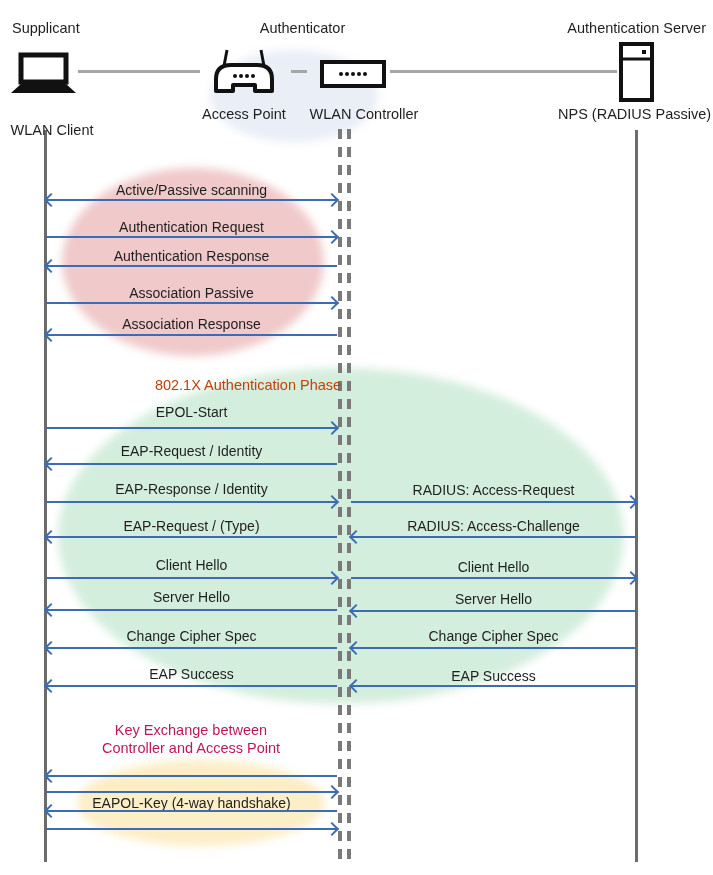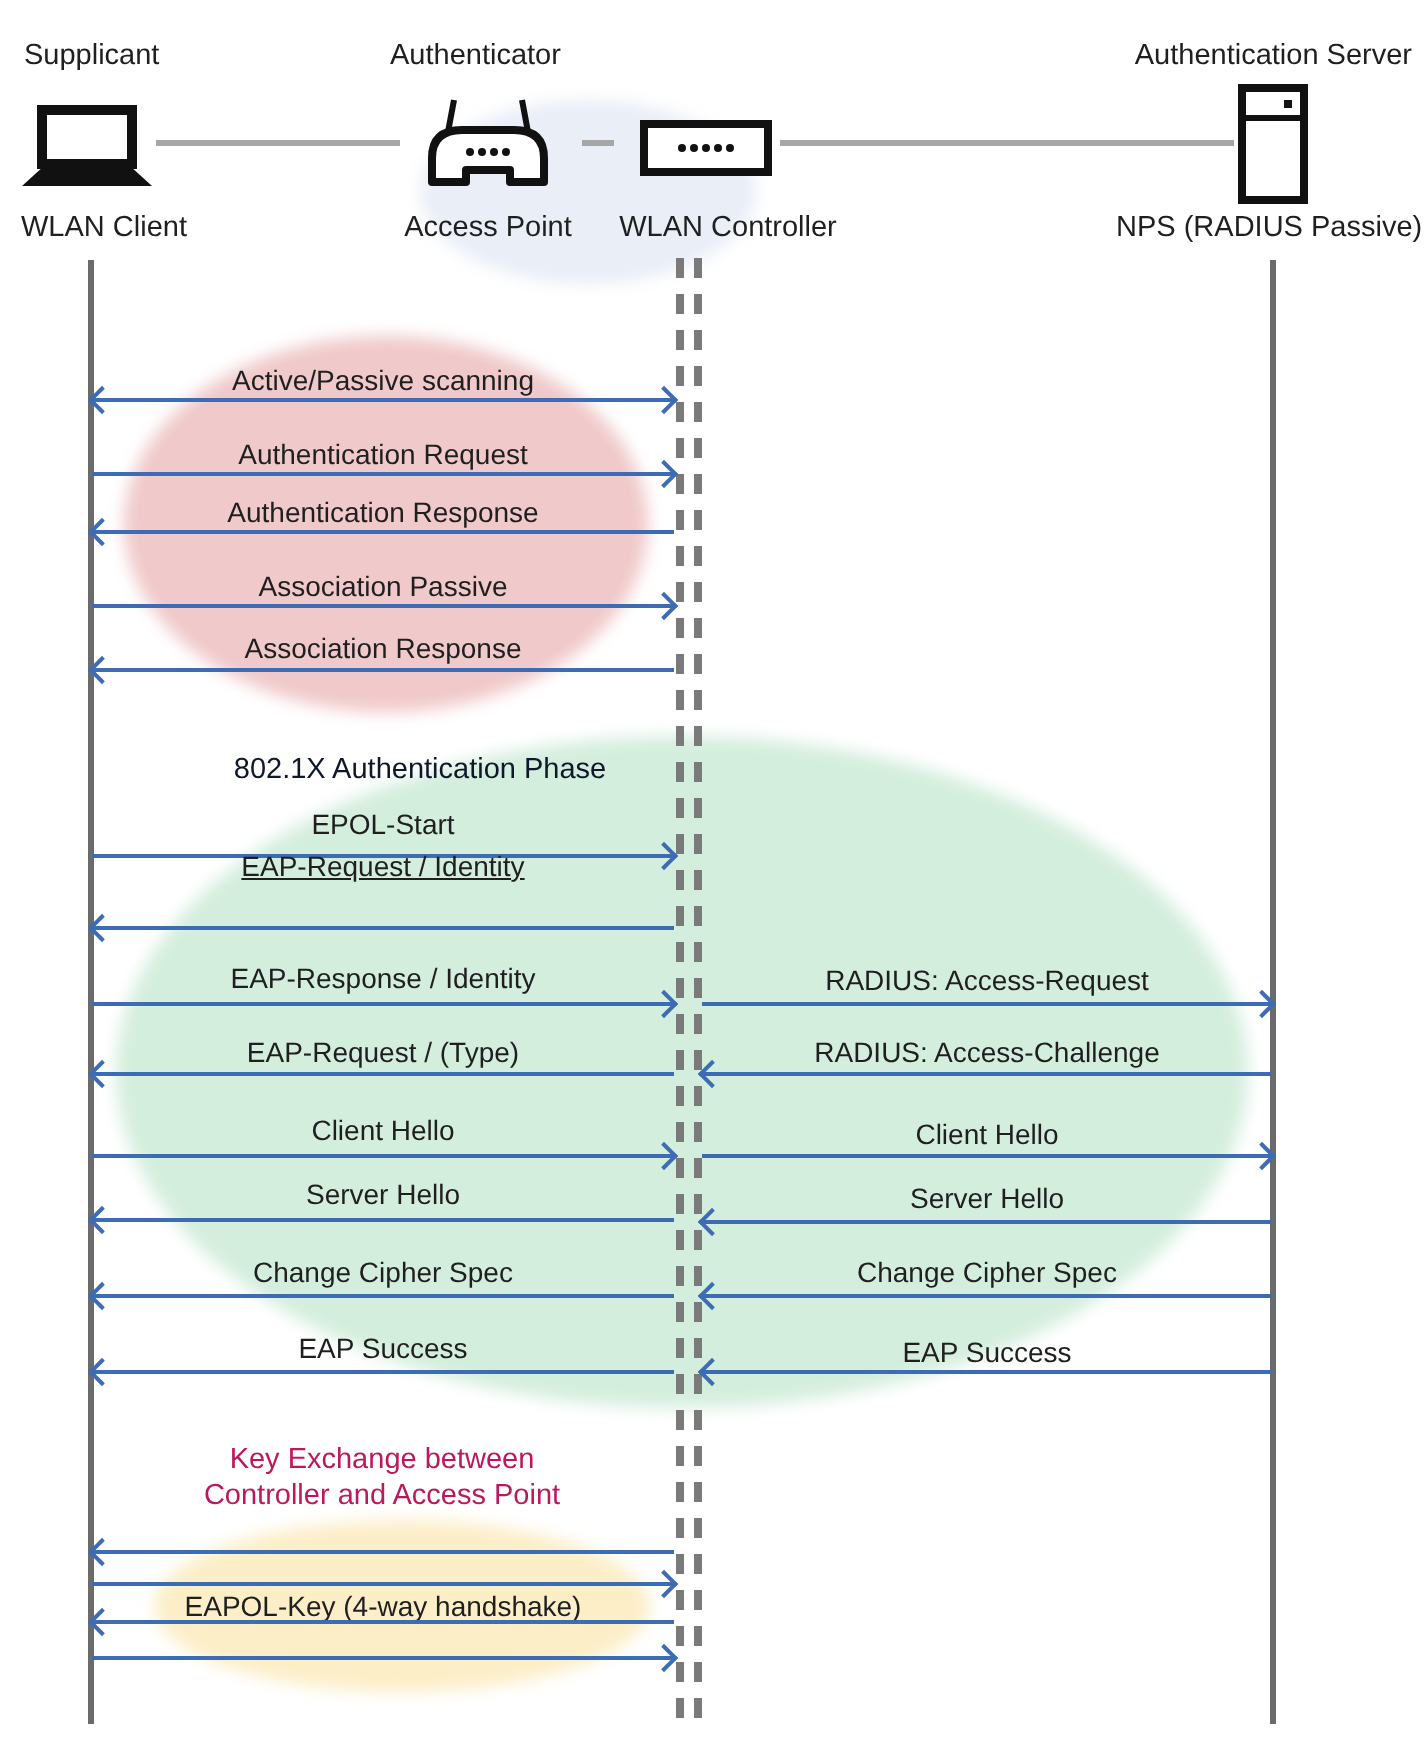--- a/index.html
+++ b/index.html
@@ -16,24 +16,24 @@
   .lifeline { position:absolute; top:130px; height:732px; width:3px; background:var(--lifeline,#6b6b6b); z-index:2; }
   .lifeline-left  { left:44px; }
   .lifeline-right { left:635px; }
   .dashline { position:absolute; top:129px; height:733px; width:4px; z-index:2;
               background:repeating-linear-gradient(to bottom, var(--dash,#7a7a7a) 0 10px, transparent 10px 18px); }
   .dashline-a { left:338px; } .dashline-b { left:347px; }
 
   
   .role-label { position:absolute; top:20px; font-size:14.5px; color:var(--text,#1f1f1f); z-index:3; white-space:nowrap; }
   .role-supplicant { left:12px; }
-  .role-authenticator { left:195px; width:215px; text-align:left; }
+  .role-authenticator { left:195px; width:215px; text-align:center; }
   .role-auth-server { left:560px; width:146px; text-align:right; }
   .node-label { position:absolute; top:106px; font-size:14.5px; color:var(--text,#1f1f1f); z-index:3; white-space:nowrap; text-align:center; }
-  .node-wlan-client { left:6px; width:92px; }
+  .node-wlan-client { left:6px; width:92px;margin-top:16px; }
   .node-access-point { left:198px; width:92px; }
   .node-wlan-controller { left:308px; width:112px; }
   .node-radius { left:558px; width:150px; }
   .icon { position:absolute; z-index:3; }
   .icon-laptop { left:11px; top:52px; }
   .icon-ap { left:211px; top:48px; }
   .icon-wlc { left:320px; top:60px; }
   .icon-server { left:619px; top:42px; }
   .connector { position:absolute; top:70px; height:3px; background:var(--connector,#a6a6a6); z-index:2; }
   .conn-1 { left:78px; width:122px; }
@@ -116,40 +116,40 @@
   <div class="node-label node-wlan-client">WLAN Client</div>
   <div class="node-label node-access-point">Access Point</div>
   <div class="node-label node-wlan-controller">WLAN Controller</div>
   <div class="node-label node-radius">NPS (RADIUS Passive)</div>
 
   <div class="lifeline lifeline-left"></div>
   <div class="dashline dashline-a"></div>
   <div class="dashline dashline-b"></div>
   <div class="lifeline lifeline-right"></div>
 
-  <div class="phase-title title-dot1x" style="color: #0f172a;">802.1X Authentication Phase</div>
+  <div class="phase-title title-dot1x" style="color: #c2410c; margin-left: 38px;">802.1X Authentication Phase</div>
   <div class="phase-title title-keyexchange" style="color: #be185d;">
     <div>Key Exchange between</div>
     <div>Controller and Access Point</div>
   </div>
 
   <div id="messages">
       <div class="msg-label" style="left: 46px; width: 291px; top: 182px;">Active/Passive scanning</div>
       <div class="arrow dir-both" style="left: 46px; width: 291px; top: 199px;"></div>
       <div class="msg-label" style="left: 46px; width: 291px; top: 219px;">Authentication Request</div>
       <div class="arrow dir-right" style="left: 46px; width: 291px; top: 236px;"></div>
       <div class="msg-label" style="left: 46px; width: 291px; top: 248px;">Authentication Response</div>
       <div class="arrow dir-left" style="left: 46px; width: 291px; top: 265px;"></div>
       <div class="msg-label" style="left: 46px; width: 291px; top: 285px;">Association Passive</div>
       <div class="arrow dir-right" style="left: 46px; width: 291px; top: 302px;"></div>
       <div class="msg-label" style="left: 46px; width: 291px; top: 316px;">Association Response</div>
       <div class="arrow dir-left" style="left: 46px; width: 291px; top: 334px;"></div>
       <div class="msg-label" style="left: 46px; width: 291px; top: 404px;">EPOL-Start</div>
       <div class="arrow dir-right" style="left: 46px; width: 291px; top: 427px;"></div>
-      <div class="msg-label" style="left: 46px; width: 291px; top: 425px; text-decoration: underline;">EAP-Request / Identity</div>
+      <div class="msg-label" style="left: 46px; width: 291px; top: 443px;">EAP-Request / Identity</div>
       <div class="arrow dir-left" style="left: 46px; width: 291px; top: 463px;"></div>
       <div class="msg-label" style="left: 46px; width: 291px; top: 481px;">EAP-Response / Identity</div>
       <div class="arrow dir-right" style="left: 46px; width: 291px; top: 501px;"></div>
       <div class="msg-label" style="left: 351px; width: 285px; top: 482px;">RADIUS: Access-Request</div>
       <div class="arrow dir-right" style="left: 351px; width: 285px; top: 501px;"></div>
       <div class="msg-label" style="left: 46px; width: 291px; top: 518px;">EAP-Request / (Type)</div>
       <div class="arrow dir-left" style="left: 46px; width: 291px; top: 536px;"></div>
       <div class="msg-label" style="left: 351px; width: 285px; top: 518px;">RADIUS: Access-Challenge</div>
       <div class="arrow dir-left" style="left: 351px; width: 285px; top: 536px;"></div>
       <div class="msg-label" style="left: 46px; width: 291px; top: 557px;">Client Hello</div>

